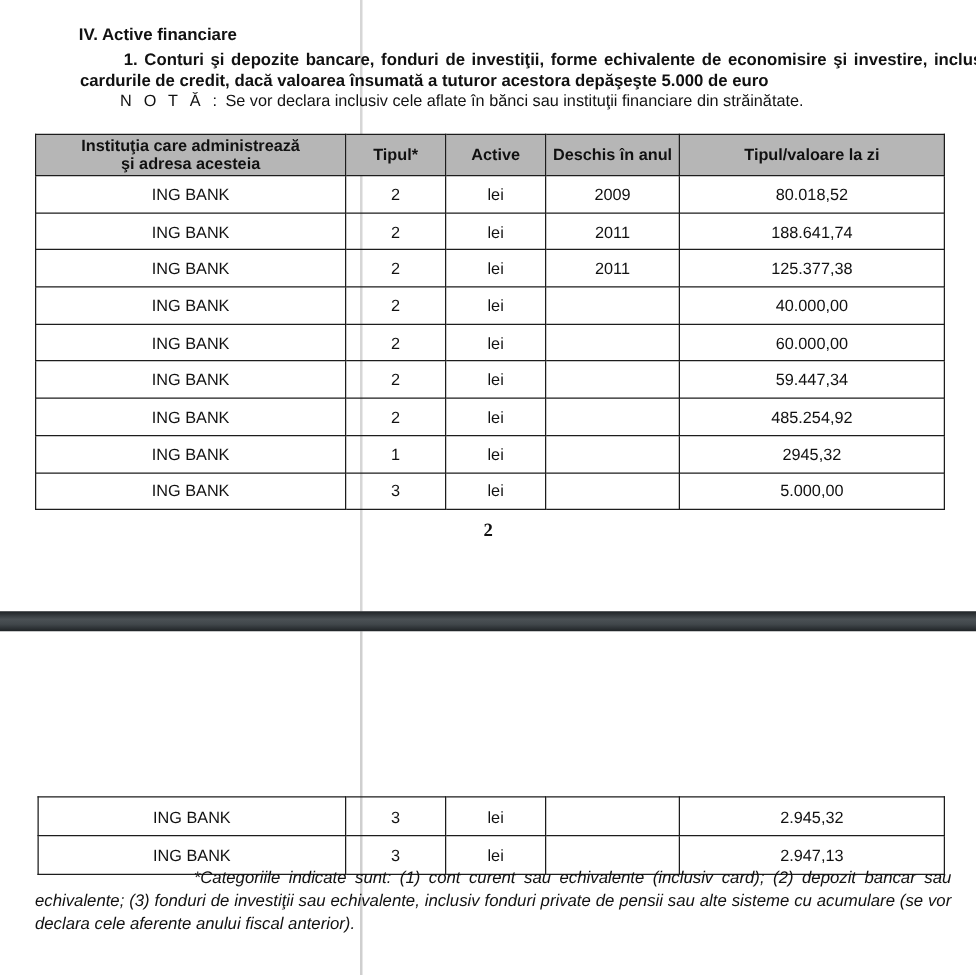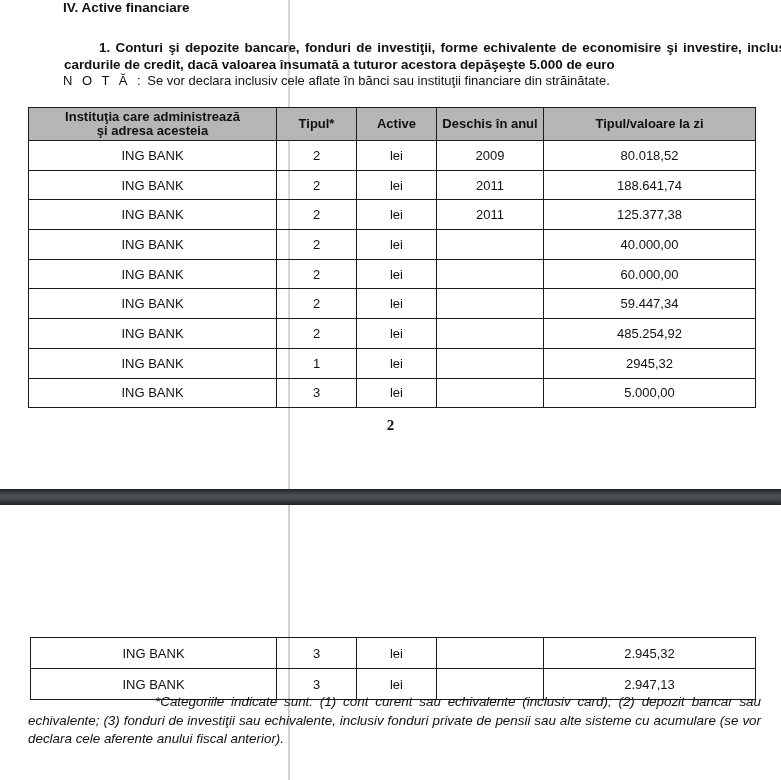--- a/index.html
+++ b/index.html
@@ -18,33 +18,33 @@
   .fold{
     position:absolute;
     left:288px;
     width:2px;
     background:#d6d6d6;
   }
   .fold.top{top:0;height:489px;}
   .fold.bottom{top:505px;height:275px;background:#cfcfcf;}
 
   .section-heading{
-    position:absolute;left:63px;top:0;
+    position:absolute;left:63px;top:20px;
     font-size:13.5px;font-weight:bold;
   }
   .intro{
     position:absolute;left:28px;top:39px;width:733px;
     font-size:13.4px;font-weight:bold;line-height:17px;
     text-align:justify;text-indent:35px;margin-left:36px;
   }
   .nota{
     position:absolute;left:63px;top:73px;width:700px;
     font-size:13px;
   }
-  .nota .nota-label{letter-spacing:3px;}
+  .nota .nota-label{letter-spacing:3px;margin-left:33px;}
 
   table.doc-table{
     position:absolute;
     border-collapse:collapse;
     table-layout:fixed;
     background:transparent;
   }
   table.doc-table th, table.doc-table td{
     border:1.6px solid var(--border-col);
     text-align:center;

